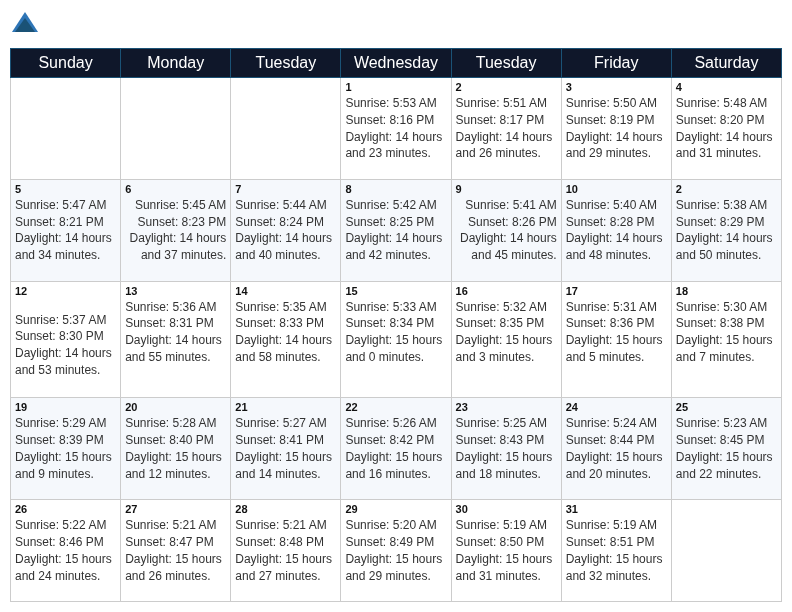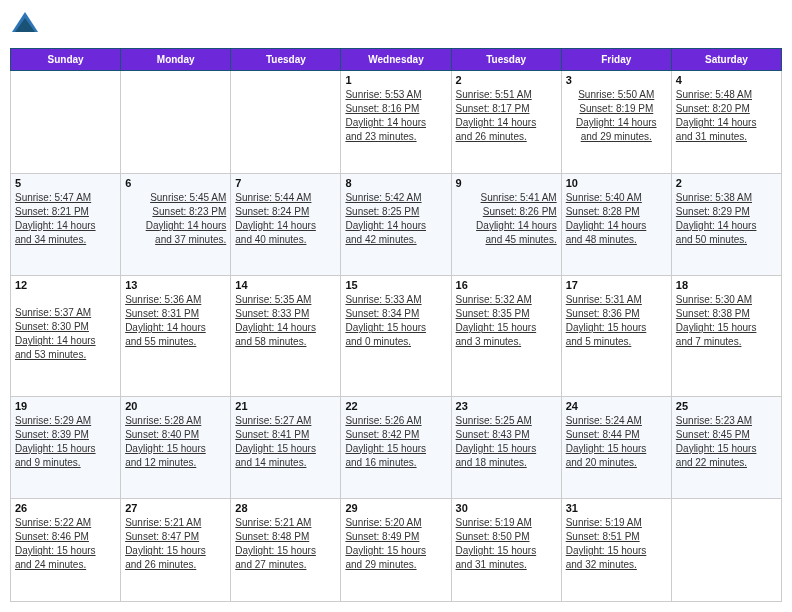--- a/index.html
+++ b/index.html
@@ -60,50 +60,49 @@
       color: #333;
     }
     .calendar {
       flex: 1;
       border: 1px solid #ccc;
       border-collapse: collapse;
       width: 100%;
       table-layout: fixed;
     }
     .calendar th {
-      background-color: #6d28d9;
+      background-color: #0f172a;
       color: white;
       text-align: center;
       padding: 5px 3px;
-      font-size: 10px;
-      font-weight: bold;
+      font-size: 16px;
+      font-weight: normal;
       border: 1px solid #1a5276;
     }
     .calendar td {
       vertical-align: top;
       padding: 3px 4px;
       border: 1px solid #ccc;
       font-size: 9.5px;
       color: #333;
       background: #fff;
     }
     .calendar tr:nth-child(even) td {
       background: #f5f8fc;
     }
     .day-num {
       font-weight: bold;
       font-size: 11px;
       margin-bottom: 2px;
       color: #111;
     }
     .day-info {
-      font-size: 10px;
+      font-size: 12px;
       line-height: 1.4;
       color: #333;
-      text-decoration: underline;
     }
     .empty {
       background: #fff !important;
     }
     .row-alt td {
       background: #eef3fa;
     }
   </style>
 </head>
 <body>
@@ -152,21 +151,21 @@
           </td>
           <td>
             <div class="day-num">2</div>
             <div class="day-info" style="white-space: pre-line;">Sunrise: 5:51 AM
 Sunset: 8:17 PM
 Daylight: 14 hours
 and 26 minutes.</div>
           </td>
           <td>
             <div class="day-num">3</div>
-            <div class="day-info" style="white-space: pre-line; text-align: center;">Sunrise: 5:50 AM
+            <div class="day-info" style="white-space: pre-line;">Sunrise: 5:50 AM
 Sunset: 8:19 PM
 Daylight: 14 hours
 and 29 minutes.</div>
           </td>
           <td>
             <div class="day-num">4</div>
             <div class="day-info" style="white-space: pre-line;">Sunrise: 5:48 AM
 Sunset: 8:20 PM
 Daylight: 14 hours
 and 31 minutes.</div>

